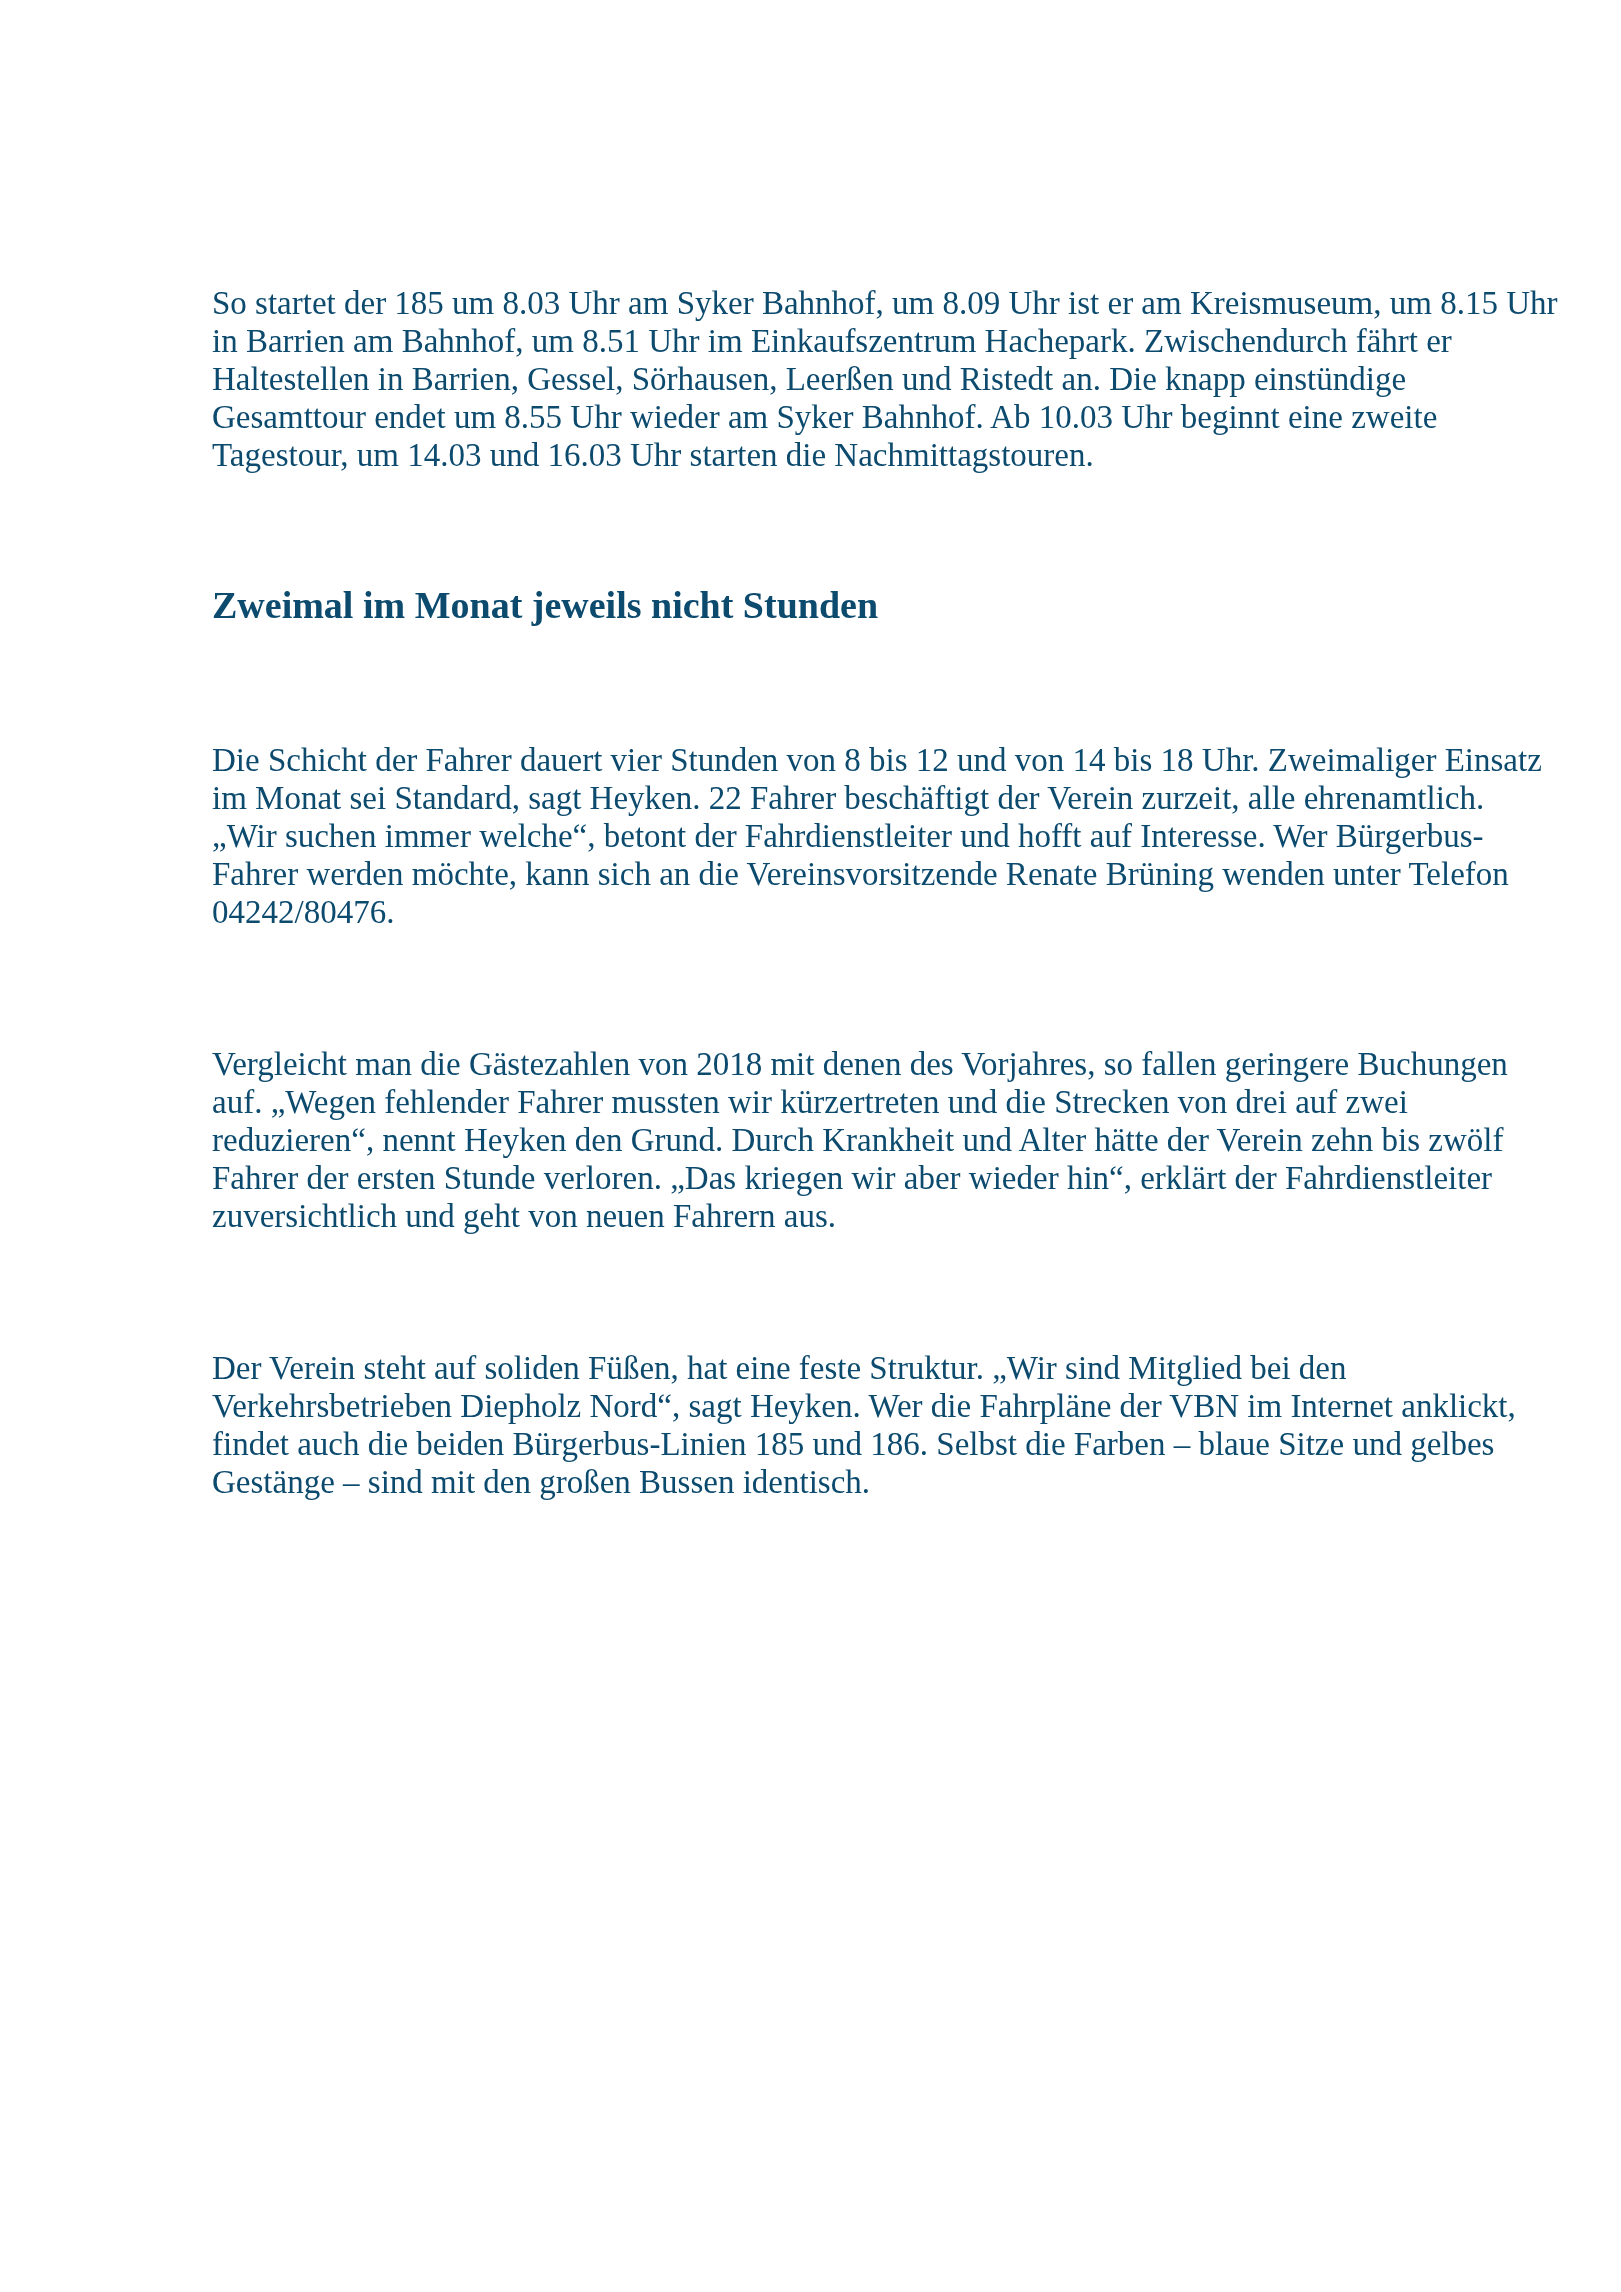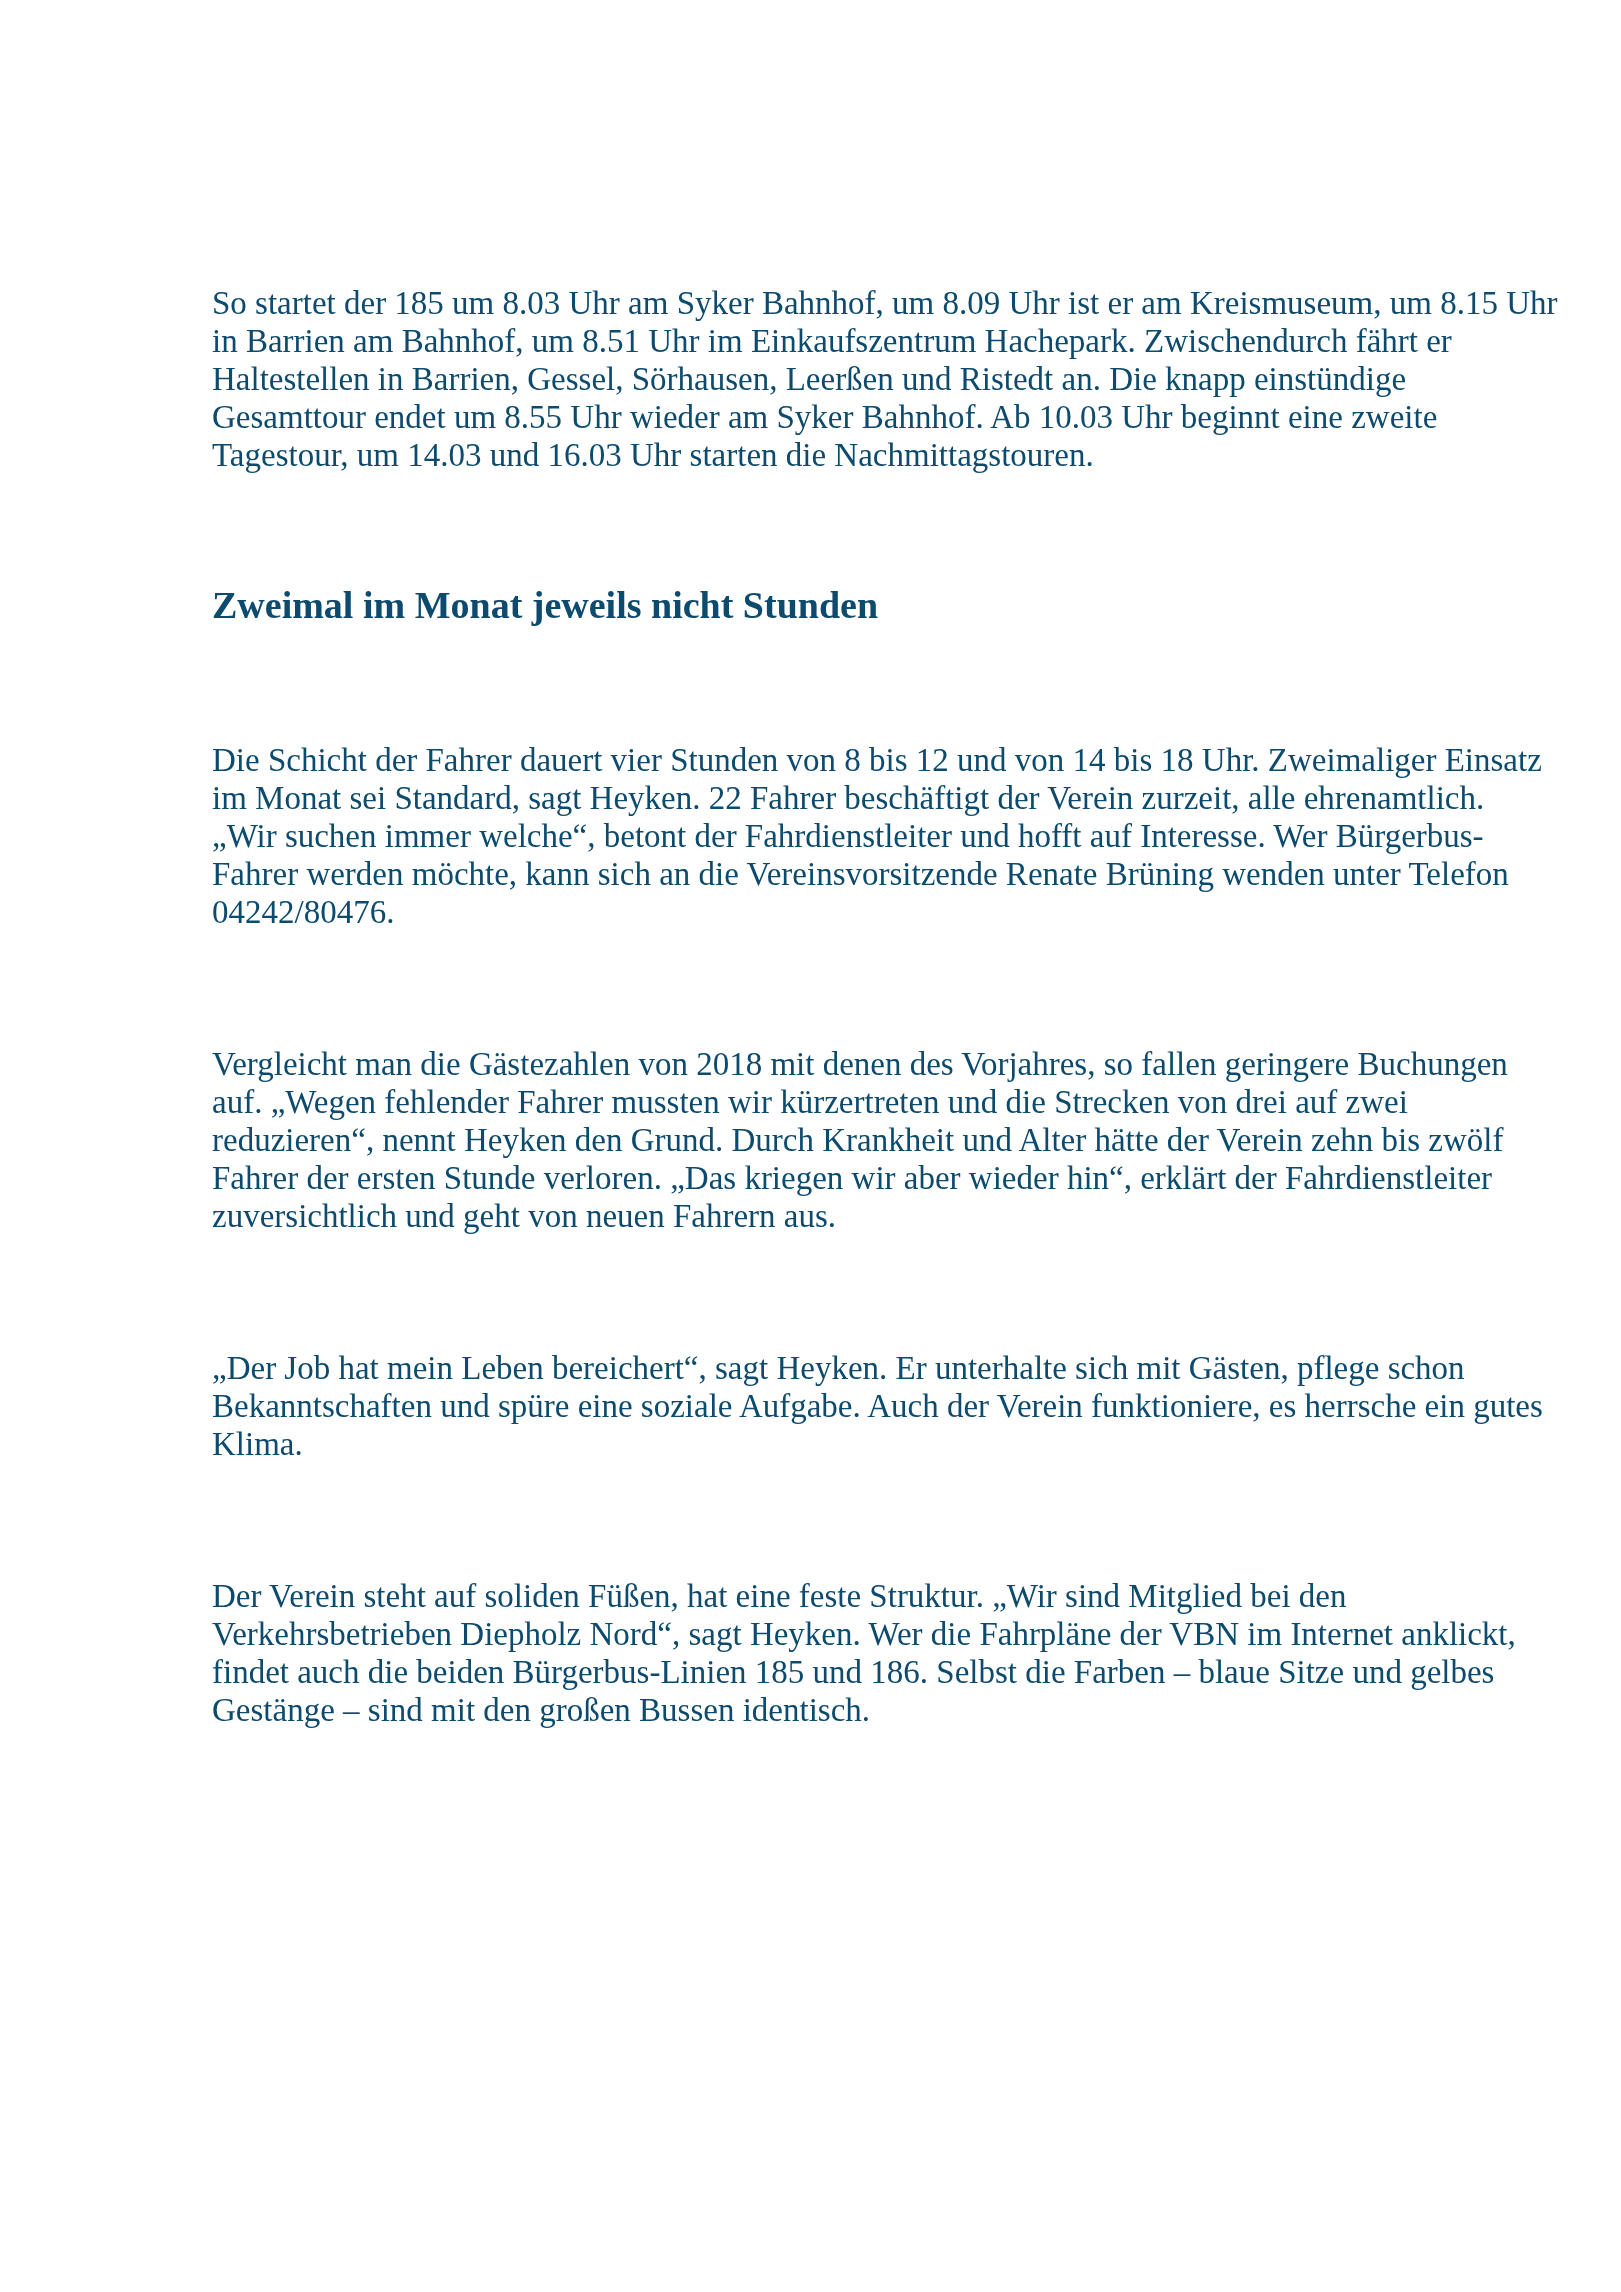--- a/index.html
+++ b/index.html
@@ -52,22 +52,19 @@
     <p>Die Schicht der Fahrer dauert vier Stunden von 8 bis 12 und von 14 bis 18 Uhr. Zweimaliger Einsatz
 im Monat sei Standard, sagt Heyken. 22 Fahrer beschäftigt der Verein zurzeit, alle ehrenamtlich.
 „Wir suchen immer welche“, betont der Fahrdienstleiter und hofft auf Interesse. Wer Bürgerbus-
 Fahrer werden möchte, kann sich an die Vereinsvorsitzende Renate Brüning wenden unter Telefon
 04242/80476.</p>
     <p>Vergleicht man die Gästezahlen von 2018 mit denen des Vorjahres, so fallen geringere Buchungen
 auf. „Wegen fehlender Fahrer mussten wir kürzertreten und die Strecken von drei auf zwei
 reduzieren“, nennt Heyken den Grund. Durch Krankheit und Alter hätte der Verein zehn bis zwölf
 Fahrer der ersten Stunde verloren. „Das kriegen wir aber wieder hin“, erklärt der Fahrdienstleiter
 zuversichtlich und geht von neuen Fahrern aus.</p>
-    <p>„Der Job hat mein Leben bereichert“, sagt Heyken. Er unterhalte sich mit Gästen, pflege schon
-Bekanntschaften und spüre eine soziale Aufgabe. Auch der Verein funktioniere, es herrsche ein gutes
-Klima.</p>
     <p>Der Verein steht auf soliden Füßen, hat eine feste Struktur. „Wir sind Mitglied bei den
 Verkehrsbetrieben Diepholz Nord“, sagt Heyken. Wer die Fahrpläne der VBN im Internet anklickt,
 findet auch die beiden Bürgerbus-Linien 185 und 186. Selbst die Farben – blaue Sitze und gelbes
 Gestänge – sind mit den großen Bussen identisch.</p>
   </div>
 </div>
 
 
 </body></html>

